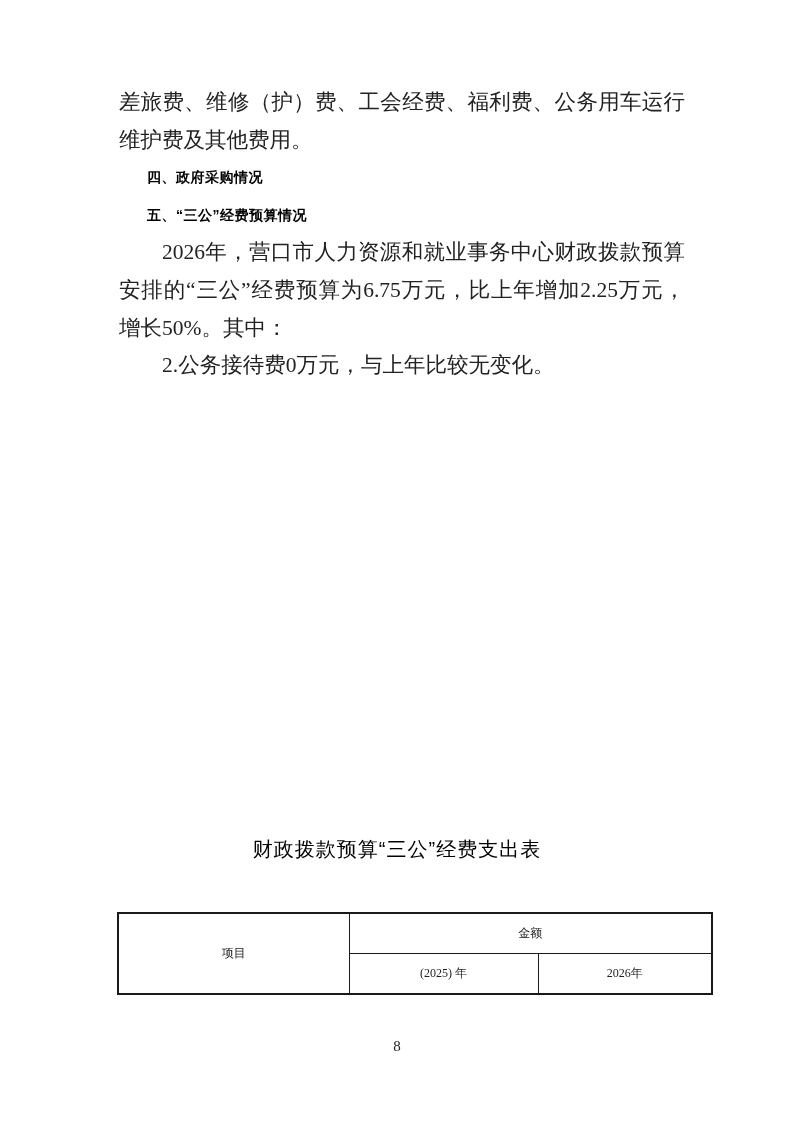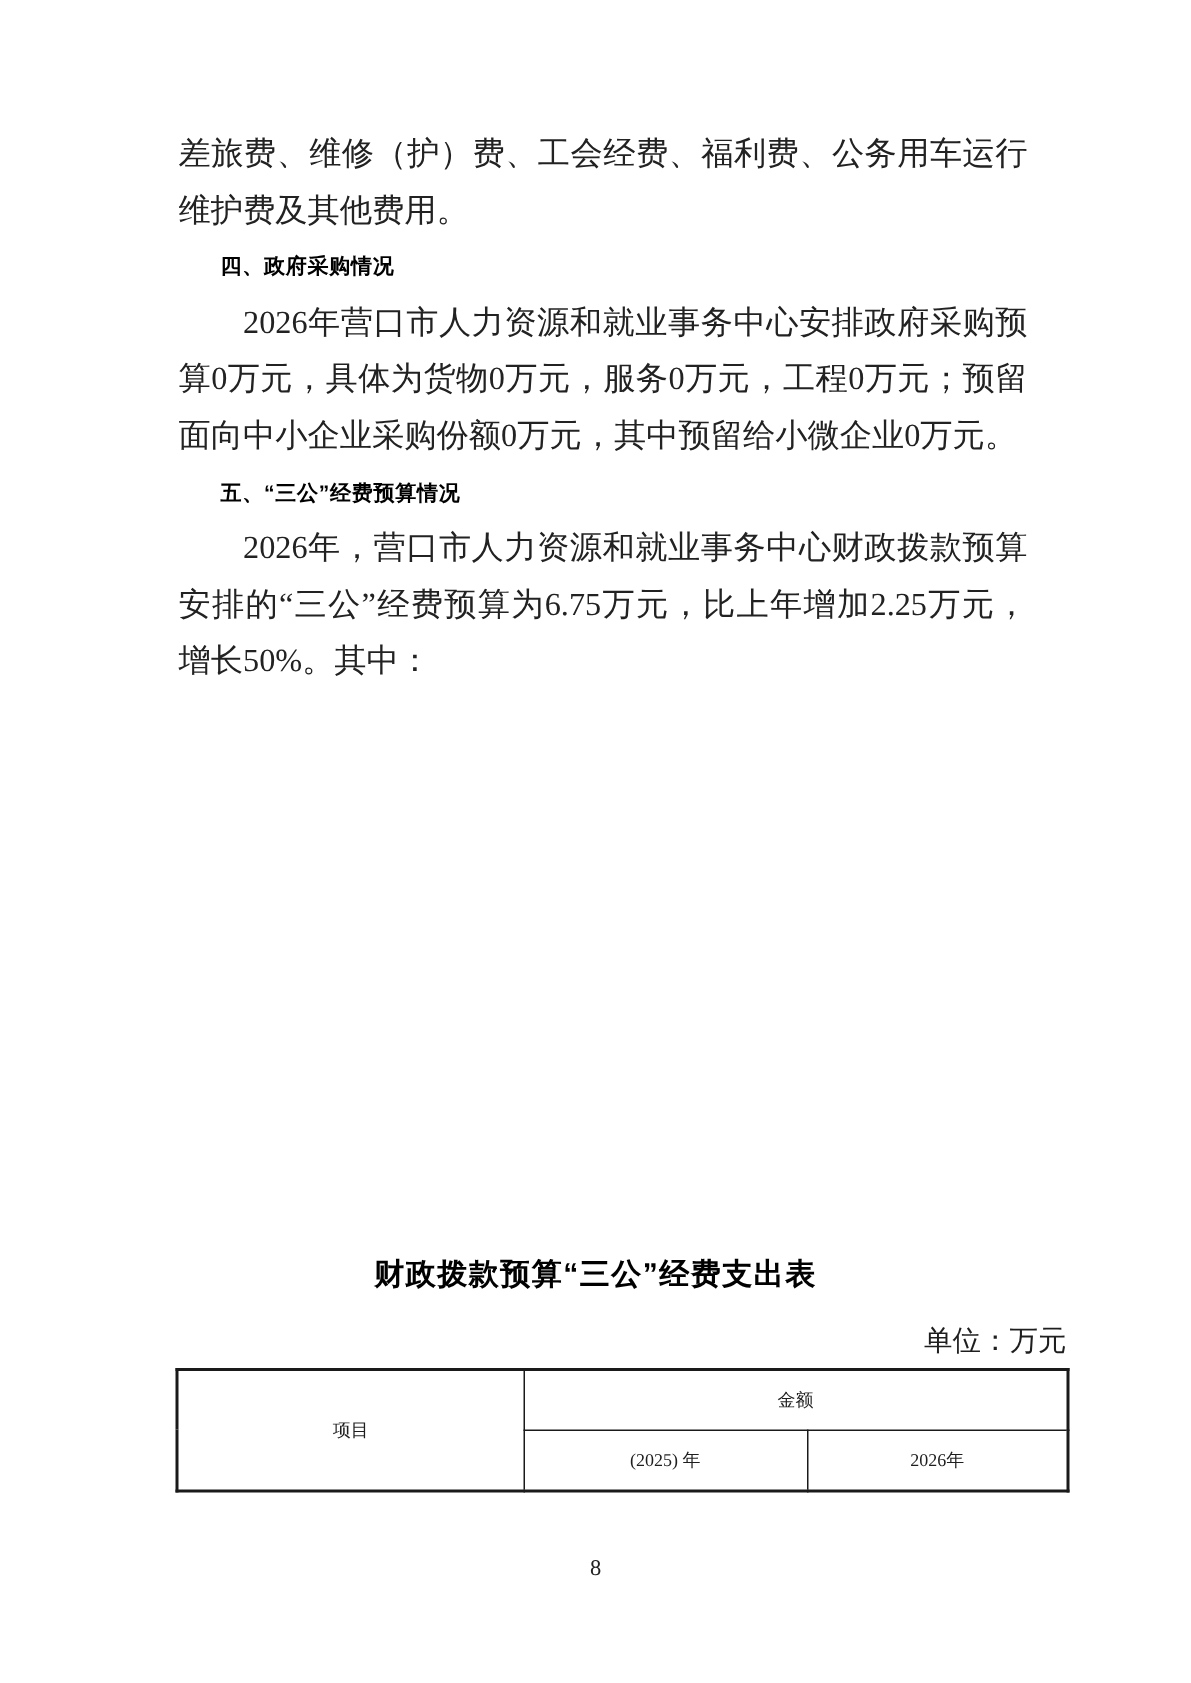--- a/index.html
+++ b/index.html
@@ -45,21 +45,21 @@
     letter-spacing: 0.5px;
   }
   
   .table-title {
     position: absolute;
     left: 100px;
     top: 836px;
     width: 594px;
     text-align: center;
     font-family: "Liberation Sans", "DejaVu Sans", sans-serif;
-    font-weight: 700;
+    font-weight: 400;
     font-size: 20px;
     letter-spacing: 1px;
     color: #000000;
   }
   .unit-label {
     position: absolute;
     left: 117px;
     top: 881px;
     width: 594px;
     text-align: right;
@@ -97,28 +97,27 @@
   }
 </style>
 </head>
 <body>
 
 <div class="page">
 
   <div class="doc-body">
     <p class="cont">差旅费、维修（护）费、工会经费、福利费、公务用车运行维护费及其他费用。</p>
     <p class="heading">四、政府采购情况</p>
-    <p>2026年营口市人力资源和就业事务中心安排政府采购预算0万元，具体为货物0万元，服务0万元，工程0万元；预留面向中小企业采购份额0万元，其中预留给小微企业0万元。</p>
     <p class="heading">五、“三公”经费预算情况</p>
     <p>2026年，营口市人力资源和就业事务中心财政拨款预算安排的“三公”经费预算为6.75万元，比上年增加2.25万元，增长50%。其中：</p>
+    <p>2.公务接待费0万元，与上年比较无变化。</p>
   </div>
 
   <div class="table-title">财政拨款预算“三公”经费支出表</div>
 
-  <div class="unit-label">单位：万元</div>
 
   <table class="budget-table">
     <colgroup>
       <col style="width:231px">
       <col style="width:189px">
       <col style="width:174px">
     </colgroup>
     <tbody>
       <tr class="row-top">
         <td rowspan="2">项目</td>

